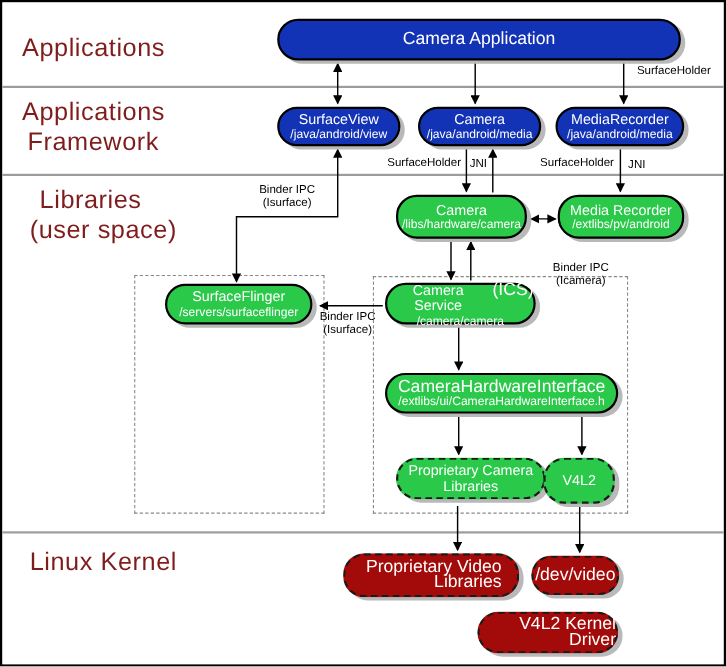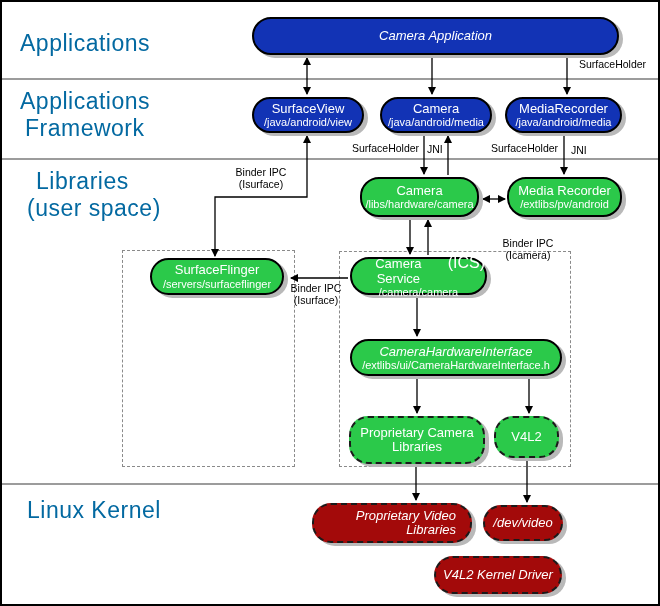--- a/index.html
+++ b/index.html
@@ -3,40 +3,40 @@
 <meta charset="utf-8">
 <style>
   html,body { margin:0; padding:0; background:#fff; }
   .stage {
     position:relative; width:660px; height:606px; box-sizing:border-box;
     background:#fff; border:2px solid #000; overflow:hidden;
     font-family:"Liberation Sans", sans-serif;
   }
   .hline { position:absolute; left:0; right:0; height:2px; background:#9c9c9c; z-index:0; }
   .layer-label {
-    position:absolute; color:#0369a1; font-size:23px; line-height:27px;
+    position:absolute; color:#7f1d1d; font-size:23px; line-height:27px;
     letter-spacing:0.5px; z-index:0; white-space:nowrap;
   }
   .dashed-rect {
     position:absolute; border:1px dashed #8a8a8a; box-sizing:border-box; z-index:0;
   }
   svg.arrows { position:absolute; left:0; top:0; z-index:1; }
   .node {
     position:absolute; box-sizing:border-box; z-index:2;
     display:flex; flex-direction:column; align-items:center; justify-content:center;
     color:#fff; text-align:center;
     border:2px solid #000; border-radius:19px;
     box-shadow:4px 3px 0 var(--shadow);
   }
   .node.blue  { background:var(--blue); }
   .node.green { background:var(--green); }
   .node.red   { background:var(--red); border-style:dashed; border-color:#1a1a1a;text-align:right; }
   .node.dashed { border-style:dashed; border-color:#1a1a1a; }
   .node .t { font-size:13px; line-height:14.5px; }
-  .node .t.sm { font-size:13px; line-height:14px;font-style:italic; }
+  .node .t.sm { font-size:16px; line-height:14px; }
   .node .s { font-size:11px; line-height:11px; margin-top:1px; }
   .trow { display:flex; align-items:baseline; justify-content:center; gap:3px; }
   .suffix { font-size:16px; }
   .edge-label {
     position:absolute; color:#000; font-size:10.5px; line-height:12px;
     z-index:3; white-space:nowrap;
   }
   .edge-label.center { text-align:center; }
 </style>
 </head>
@@ -125,21 +125,21 @@
     <div class="trow">
       <span class="t">Camera Service</span>
       <span class="suffix">(ICS)</span>
     </div>
     <div class="s">/camera/camera</div>
   </div>
   <div class="node green" style="left:348px;top:337px;width:212px;height:37px">
     <div class="t sm">CameraHardwareInterface</div>
     <div class="s">/extlibs/ui/CameraHardwareInterface.h</div>
   </div>
-  <div class="node green dashed" style="left:347px;top:414px;width:136px;height:48px;padding:12px 8px">
+  <div class="node green dashed" style="left:358px;top:414px;width:136px;height:38px;padding:12px 8px">
     <div class="t" style="white-space:normal">Proprietary Camera Libraries</div>
   </div>
   <div class="node green dashed" style="left:492px;top:414px;width:65px;height:42px">
     <div class="t">V4L2</div>
   </div>
 
   <div class="node red" style="left:310px;top:501px;width:160px;height:40px;padding:0 14px">
     <div class="t sm" style="white-space:normal">Proprietary Video Libraries</div>
   </div>
   <div class="node red" style="left:481px;top:503px;width:80px;height:36px">

